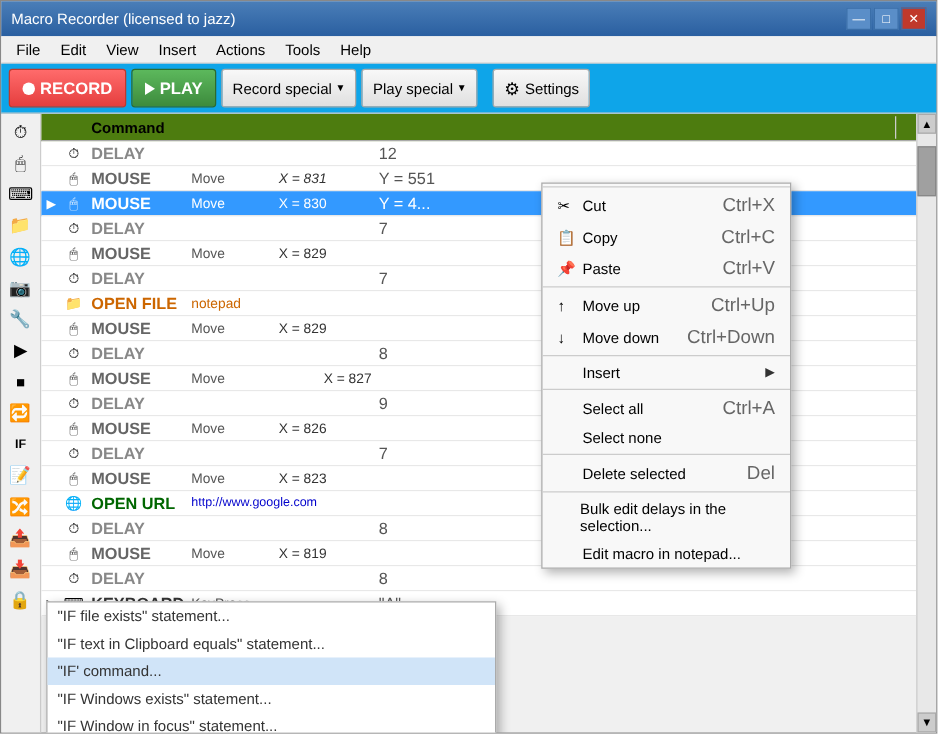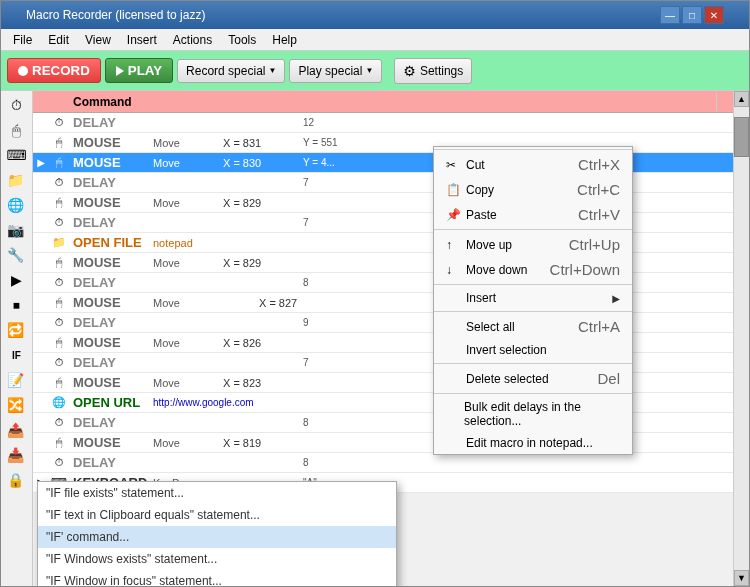--- a/index.html
+++ b/index.html
@@ -15,21 +15,21 @@
       width: 750px;
       height: 587px;
       border: 1px solid #888;
       display: flex;
       flex-direction: column;
       background: #f0f0f0;
     }
     .title-bar {
       background: linear-gradient(to bottom, #4a7eb8, #2a5fa0);
       color: white;
-      padding: 4px 25px;
+      padding: 4px 8px;
       display: flex;
       align-items: center;
       justify-content: space-between;
       height: 28px;
     }
     .title-bar-controls {
       display: flex;
       gap: 2px;
     }
     .title-btn {
@@ -52,24 +52,23 @@
       padding: 2px 4px;
       height: 22px;
       align-items: center;
     }
     .menu-item {
       padding: 1px 8px;
       cursor: pointer;
       font-size: 12px;
     }
     .toolbar {
-      background: #86efac;
+      background: #0ea5e9;
       border-bottom: 1px solid #ccc;
       display: flex;
-      align-items: center;
       padding: 4px 6px;
       height: 40px;
       gap: 4px;
     }
     .btn-record {
       background: linear-gradient(to bottom, #ff6b6b, #e53e3e);
       border: 1px solid #c0392b;
       border-radius: 3px;
       color: white;
       padding: 4px 10px;
@@ -155,21 +154,21 @@
       font-size: 14px;
     }
     .main-content {
       flex: 1;
       display: flex;
       flex-direction: column;
       overflow: hidden;
     }
     .table-header {
       display: flex;
-      background: #fca5a5;
+      background: #4d7c0f;
       border-bottom: 1px solid #aaa;
       height: 22px;
       align-items: center;
     }
     .th-expand { width: 16px; }
     .th-icon { width: 20px; }
     .th-command {
       flex: 1;
       padding: 2px 4px;
       font-weight: bold;
@@ -225,21 +224,21 @@
     }
     .highlighted .row-action { color: white; }
     .row-param1 {
       width: 80px;
       padding: 0 4px;
       font-size: 11px;
     }
     .row-param2 {
       flex: 1;
       padding: 0 4px;
-      font-size: 10px;
+      font-size: 13px;
       color: #555;
     }
     .highlighted .row-param2 { color: white; }
 
     
     .context-menu {
       position: absolute;
       top: 55px;
       left: 432px;
       width: 200px;
@@ -383,21 +382,21 @@
           <div class="row-action"></div>
           <div class="row-param1"></div>
           <div class="row-param2">12</div>
         </div>
 
         <div class="table-row">
           <div class="row-expand"></div>
           <div class="row-icon">🖱</div>
           <div class="row-cmd" style="color:#666;">MOUSE</div>
           <div class="row-action" style="color:#555;">Move</div>
-          <div class="row-param1" style="color:#333;">X = 831</div>
+          <div class="row-param1" style="color:#333;font-style:italic;">X = 831</div>
           <div class="row-param2">Y = 551</div>
         </div>
 
         <div class="table-row highlighted">
           <div class="row-expand">▶</div>
           <div class="row-icon">🖱</div>
           <div class="row-cmd" style="color:white;font-weight:bold;">MOUSE</div>
           <div class="row-action" style="color:white;">Move</div>
           <div class="row-param1" style="color:white;">X = 830</div>
           <div class="row-param2" style="color:white;">Y = 4...</div>
@@ -607,21 +606,21 @@
       <div class="ctx-item">
         <div class="ctx-item-content">
           <span class="ctx-icon"> </span>
           <span>Select all</span>
         </div>
         <span class="ctx-shortcut">Ctrl+A</span>
       </div>
       <div class="ctx-item">
         <div class="ctx-item-content">
           <span class="ctx-icon"> </span>
-          <span>Invert selection</span>
+          <span>Select none</span>
         </div>
       </div>
       <div class="ctx-separator"></div>
       <div class="ctx-item">
         <div class="ctx-item-content">
           <span class="ctx-icon"> </span>
           <span>Delete selected</span>
         </div>
         <span class="ctx-shortcut">Del</span>
       </div>

